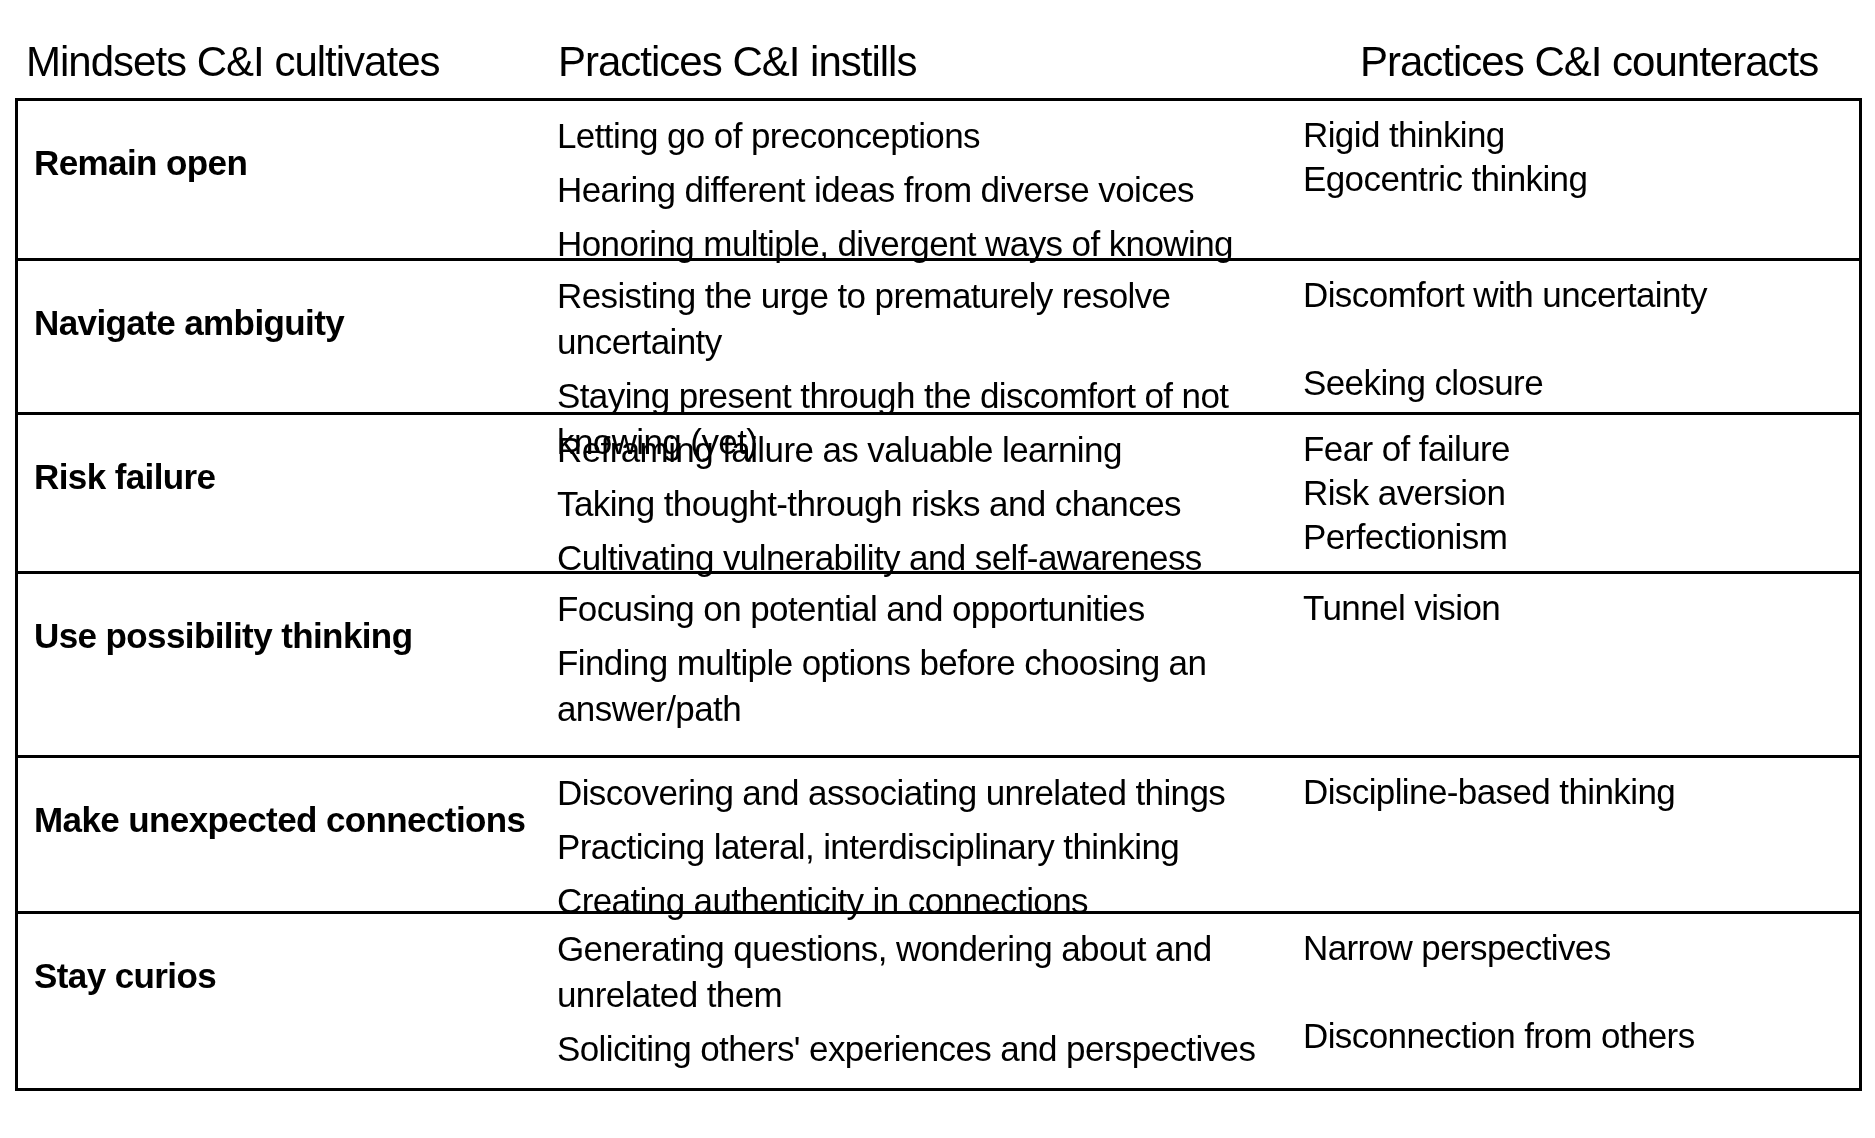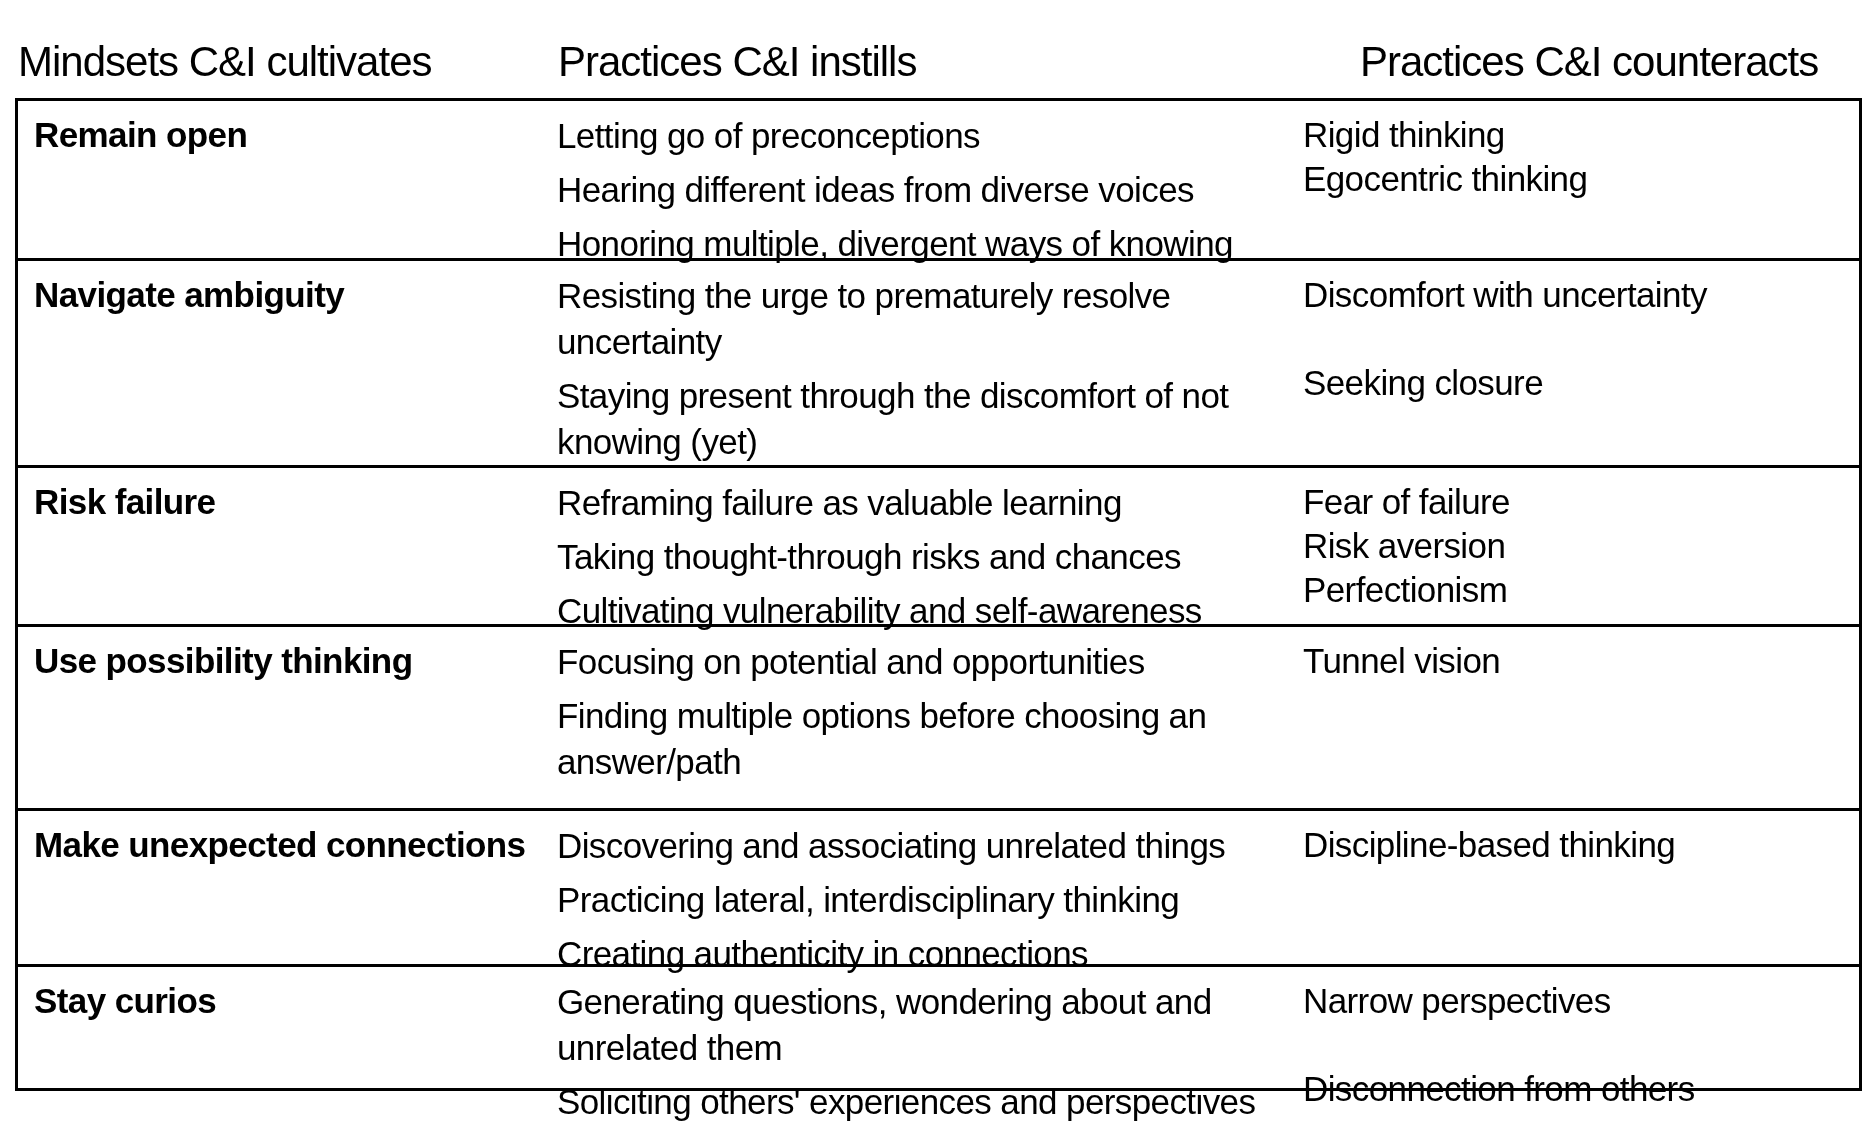--- a/index.html
+++ b/index.html
@@ -20,21 +20,21 @@
   .hdr {
     position: absolute;
     top: 34px;
     height: 60px;
     font-size: 42px;
     line-height: 56px;
     letter-spacing: -1px;
     font-weight: 400;
     white-space: nowrap;
   }
-  .hdr.c1 { left: 18px; }
+  .hdr.c1 { left: 26px; }
   .hdr.c2 { left: 558px; }
   .hdr.c3 { left: 1360px; }
 
   
   .tbl {
     position: absolute;
     left: 15px;
     top: 98px;
     width: 1841px;
     height: 987px;
@@ -59,20 +59,21 @@
   .cell.c1 { left: 0; width: 523px; }
   .cell.c2 { left: 523px; width: 746px; }
   .cell.c3 { left: 1269px; width: 590px; }
 
   .mindset {
     font-weight: 700;
     font-size: 35px;
     line-height: 44px;
     letter-spacing: -0.6px;
     white-space: nowrap;
+    margin-top: 28px;
   }
   .practice {
     margin: 0 0 8px 0;
     font-size: 35px;
     line-height: 46px;
     letter-spacing: -0.6px;
     white-space: pre-line;
   }
   .counter {
     font-size: 35px;
@@ -100,21 +101,21 @@
         <p class="practice">Letting go of preconceptions</p>
         <p class="practice">Hearing different ideas from diverse voices</p>
         <p class="practice">Honoring multiple, divergent ways of knowing</p>
       </div>
       <div class="cell c3">
         <div class="counter">Rigid thinking
 Egocentric thinking</div>
       </div>
     </div>
 
-    <div class="row" style="height:207px">
+    <div class="row" style="height:154px">
       <div class="cell c1">
         <div class="mindset">Navigate ambiguity</div>
       </div>
       <div class="cell c2">
         <p class="practice">Resisting the urge to prematurely resolve
 uncertainty</p>
         <p class="practice">Staying present through the discomfort of not
 knowing (yet)</p>
       </div>
       <div class="cell c3">

